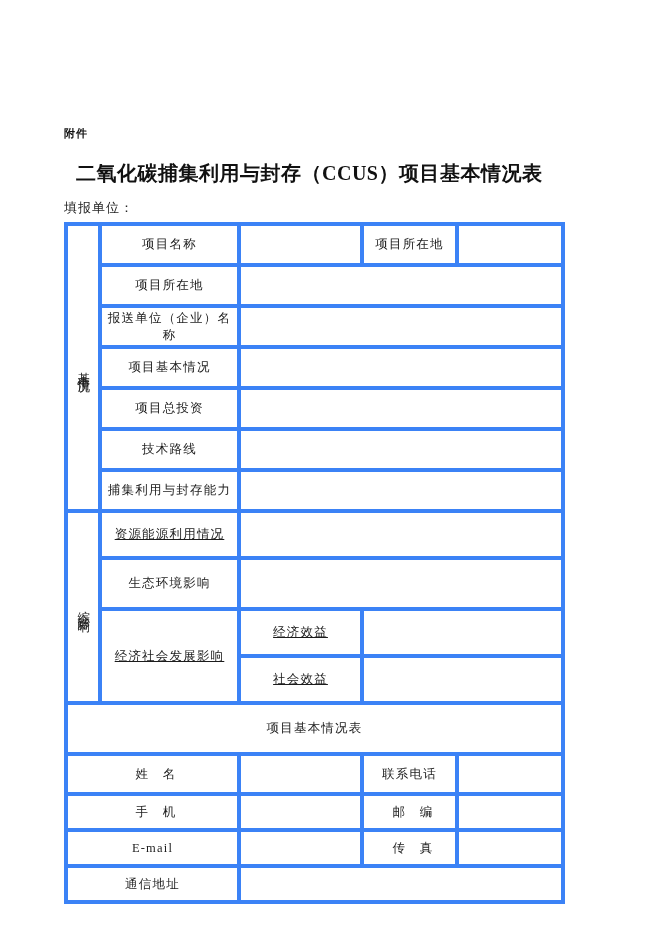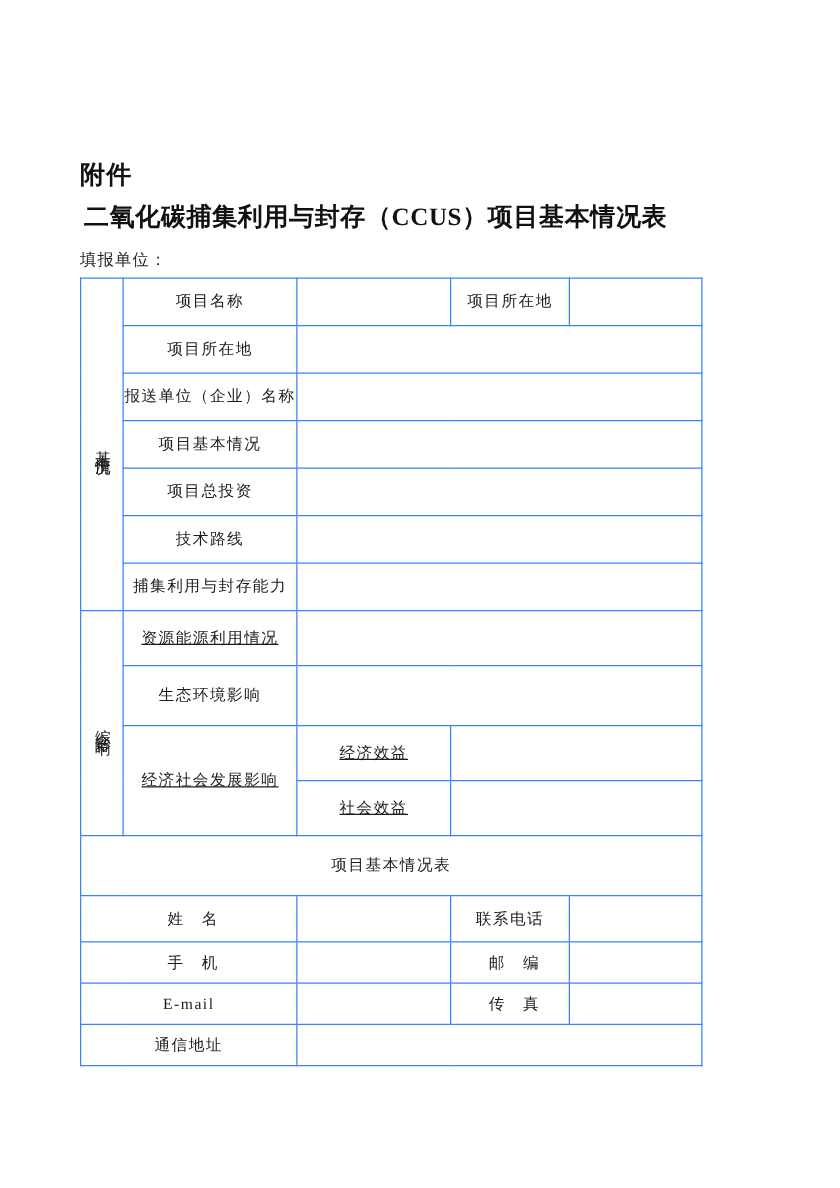--- a/index.html
+++ b/index.html
@@ -21,33 +21,33 @@
     inset: 0;
     width: 672px;
     height: 950px;
   }
 
   
   .attach-label {
     position: absolute;
     left: 64px;
     top: 126px;
-    font-size: 20px;
+    font-size: 11px;
     font-weight: bold;
     letter-spacing: 1px;
     font-family: "Liberation Sans", "DejaVu Sans", sans-serif;
     color: #121212;
   }
 
   .doc-title {
     position: absolute;
-    left: 52px;
+    left: 76px;
     top: 160px;
     width: 497px;
-    text-align: center;
+    text-align: left;
     font-size: 20px;
     font-weight: bold;
     letter-spacing: 0.5px;
     font-family: "Liberation Serif", "DejaVu Serif", serif;
     color: #111111;
     white-space: nowrap;
   }
 
   .filler-unit {
     position: absolute;
@@ -61,21 +61,21 @@
   
   .form-table {
     position: absolute;
     left: 64px;
     top: 222px;
     width: 497px;
     border-collapse: collapse;
     table-layout: fixed;
   }
   .form-table td {
-    border: 1px solid #3b82f6;
+    border: 4px solid #3b82f6;
     padding: 0;
     text-align: center;
     vertical-align: middle;
     font-size: 12.5px;
     letter-spacing: 1.2px;
     color: #1c1c1c;
     font-family: "Liberation Serif", "DejaVu Serif", serif;
   }
 
   td.blank { letter-spacing: 0; }

